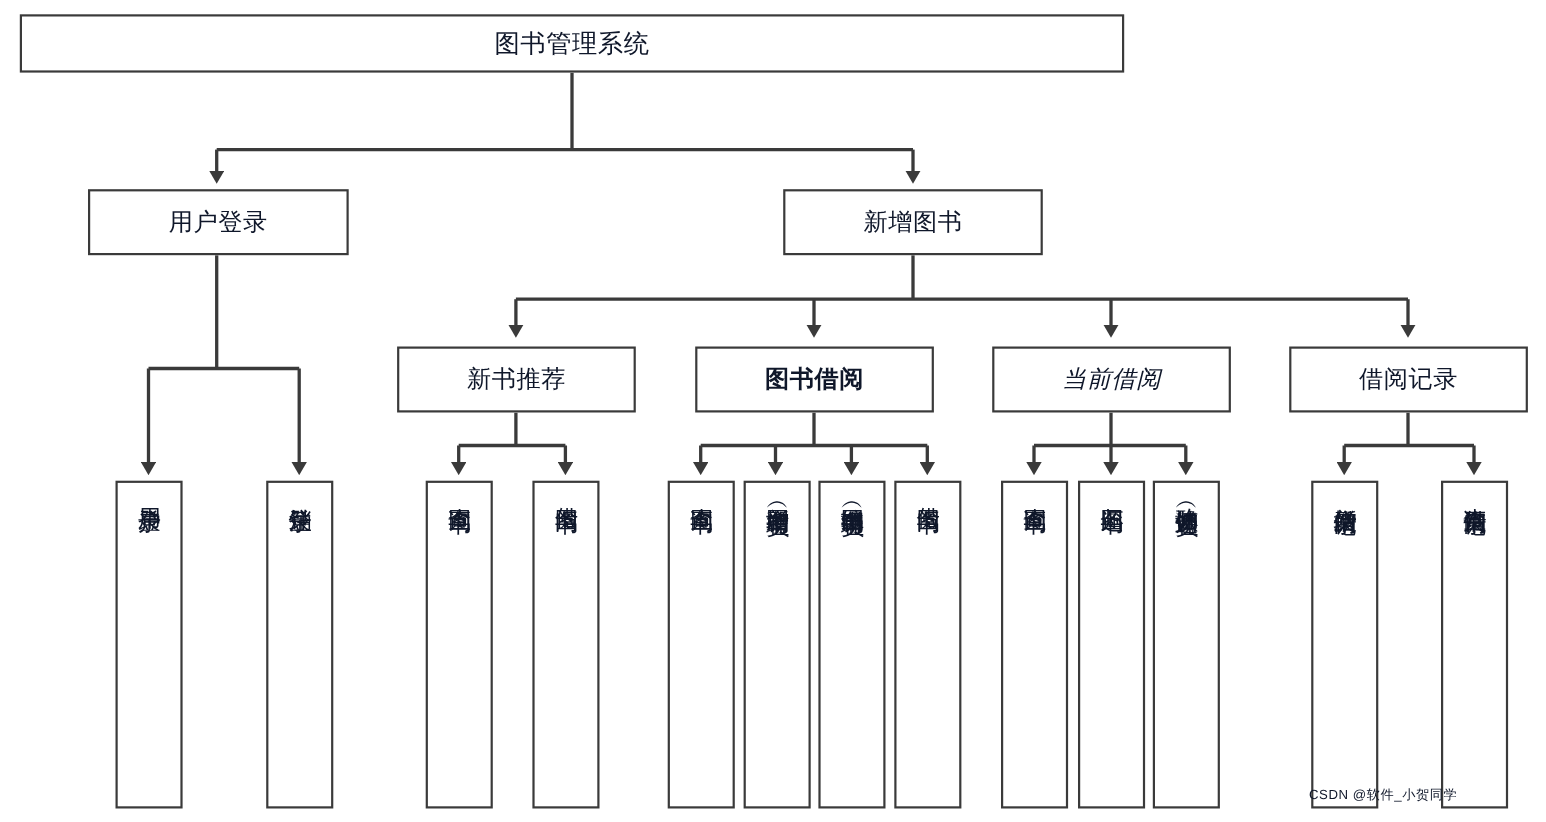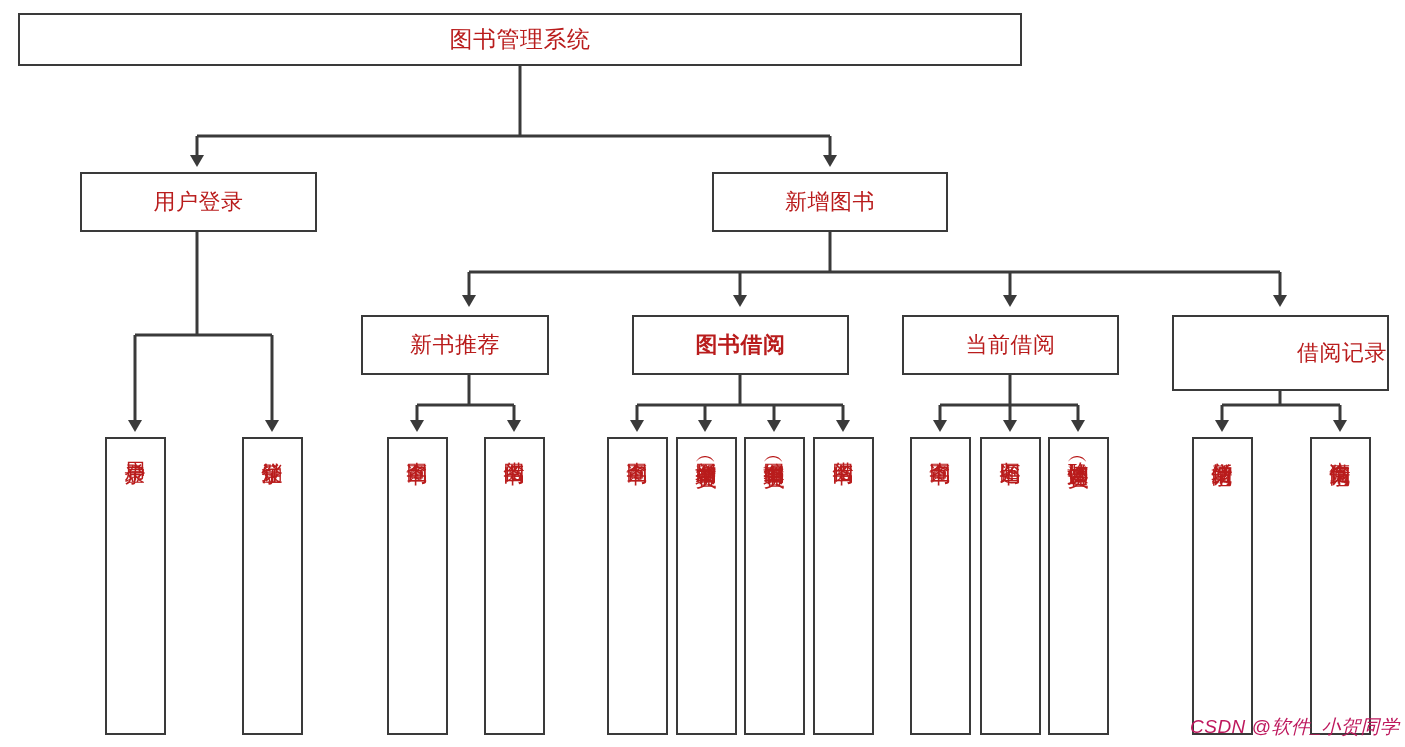--- a/index.html
+++ b/index.html
@@ -26,21 +26,21 @@
     pointer-events: none;
   }
   .node {
     position: absolute;
     box-sizing: border-box;
     border: 2px solid #3a3a3a;
     background: #ffffff;
     display: flex;
     align-items: center;
     justify-content: center;
-    color: #b91c1c;
+    color: #0f172a;
   }
   .node .label {
     text-align: center;
     line-height: 1.08;
     white-space: nowrap;
   }
   .node.horiz .label {
     font-size: 22px;
     letter-spacing: 0.5px;
   }
@@ -55,26 +55,25 @@
   .node.vert .label {
     writing-mode: vertical-rl;
     text-orientation: upright;
     font-size: 21px;
     line-height: 1.0;
     letter-spacing: 1px;
     white-space: nowrap;
   }
   .watermark {
     position: absolute;
-    font-size: 19px;
-    color: #be185d;
+    font-size: 12px;
+    color: #0f172a;
     letter-spacing: 0.5px;
     white-space: nowrap;
     user-select: none;
-    font-style: italic;
   }
 </style>
 </head>
 <body>
 
 <div id="canvas">
 
   <svg class="wires" viewBox="0 0 1405 747">
     <defs>
       <marker id="arrow" markerWidth="12" markerHeight="14" refX="1" refY="7" orient="auto" markerUnits="userSpaceOnUse">
@@ -129,30 +128,30 @@
     <span class="label">图书管理系统</span>
   </div>
 
   <div class="node horiz" style="left:80px; top:172px; width:237px; height:60px;">
     <span class="label">用户登录</span>
   </div>
   <div class="node horiz" style="left:712px; top:172px; width:236px; height:60px;">
     <span class="label">新增图书</span>
   </div>
 
-  <div class="node horiz" style="left:361px; top:315px; width:188px; height:60px;">
+  <div class="node horiz" style="left:361px; top:315px; width:217px; height:60px;">
     <span class="label">新书推荐</span>
   </div>
   <div class="node horiz" style="left:632px; top:315px; width:217px; height:60px;font-weight:bold;">
     <span class="label">图书借阅</span>
   </div>
-  <div class="node horiz" style="left:902px; top:315px; width:217px; height:60px;">
+  <div class="node horiz" style="left:902px; top:315px; width:217px; height:60px;font-style:italic;">
     <span class="label">当前借阅</span>
   </div>
-  <div class="node horiz" style="left:1172px; top:315px; width:217px; height:76px;justify-content:flex-end;">
+  <div class="node horiz" style="left:1172px; top:315px; width:217px; height:60px;">
     <span class="label">借阅记录</span>
   </div>
 
   <div class="node vert" style="left:105px; top:437px; width:61px; height:298px;">
     <span class="label">用户登录</span>
   </div>
   <div class="node vert" style="left:242px; top:437px; width:61px; height:298px;">
     <span class="label">注销登录</span>
   </div>
 

